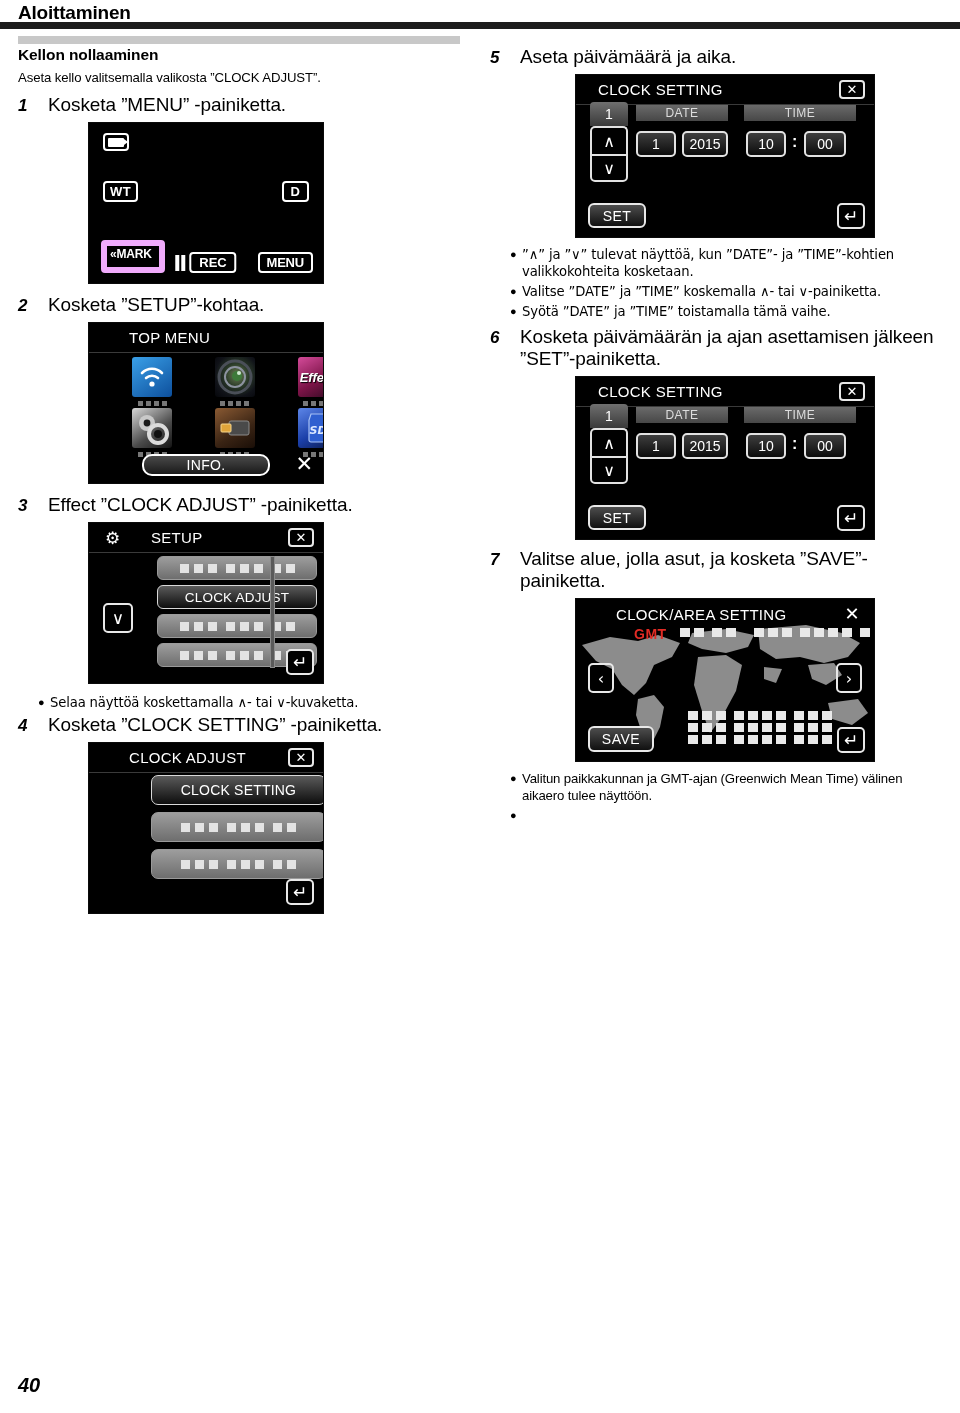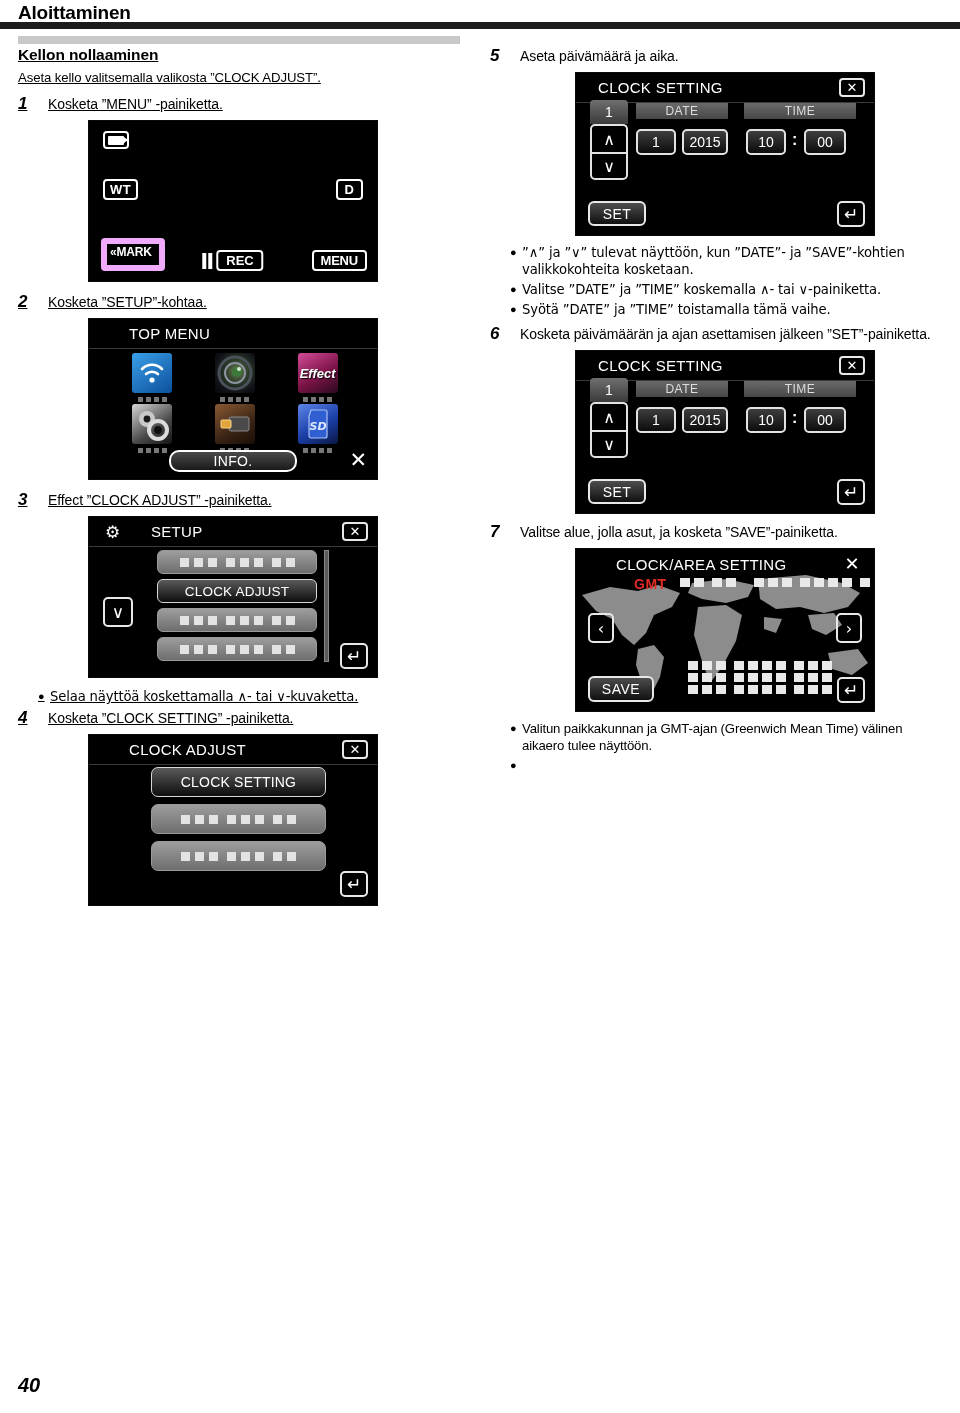--- a/index.html
+++ b/index.html
@@ -20,51 +20,51 @@
   .rule-black {
     position: absolute; left: 0; top: 22px; width: 960px; height: 7px;
     background: #1c1c1c;
   }
   .rule-gray {
     position: absolute; left: 18px; top: 36px; width: 442px; height: 8px;
     background: #c8c8c8;
   }
 
   
-  .col-left  { position: absolute; left: 18px;  top: 46px; width: 462px; text-decoration: underline; }
+  .col-left  { position: absolute; left: 18px;  top: 46px; width: 462px; }
   .col-right { position: absolute; left: 490px; top: 46px; width: 455px; }
 
   .sec-title { font-size: 15.5px; font-weight: bold; margin-bottom: 6px; letter-spacing: -0.1px;}
   .lead { font-size: 13.2px; margin-bottom: 9px; letter-spacing: -0.1px;}
 
   .step { display: flex; align-items: baseline; margin-bottom: 6px; }
   .step-num {
     font-size: 17px; font-weight: bold; font-style: italic;
     width: 30px; flex: 0 0 30px;
   }
-  .step-txt { font-size: 14px; letter-spacing: -0.1px; }
+  .step-txt { font-size: 19px; letter-spacing: -0.1px; }
 
   .bullet { display: flex; align-items: flex-start; margin: 3px 0 3px 20px; }
   .bullet .dot {
     flex: 0 0 12px; font-size: 11px; line-height: 17px; color: #000;
   }
   .bullet .btxt { font-size: 13.2px; line-height: 17px; letter-spacing: -0.15px; }
 
   .sym { font-family: "DejaVu Sans", sans-serif; font-size: 13px; }
 
   
   .lcd {
     position: relative;
     background: #000;
     border: 1px solid #0a0a0a;
     overflow: hidden;
     color: #fff;
     font-family: "Liberation Sans", sans-serif;
   }
-  .lcd-wide  { width: 290px; height: 162px; margin: 4px 0 10px 70px; }
+  .lcd-wide  { width: 236px; height: 162px; margin: 4px 0 10px 70px; }
   .lcd-right { width: 300px; height: 164px; margin: 5px 0 8px 85px; }
 
   
   .rec-icon {
     position: absolute; left: 14px; top: 10px; width: 26px; height: 18px;
     border: 2px solid #fff; border-radius: 4px; background: #000;
     display: flex; align-items: center; justify-content: center;
     font-size: 11px; color:#fff;
   }
   .rec-icon .cam {
@@ -556,21 +556,21 @@
       <div class="cs-box" style="left:106px; top:56px; width:46px;">2015</div>
       <div class="cs-box" style="left:170px; top:56px; width:40px;">10</div>
       <div class="cs-colon" style="left:216px; top:58px;">:</div>
       <div class="cs-box" style="left:228px; top:56px; width:42px;">00</div>
       <div class="set-btn">SET</div>
       <div class="back-btn">↵</div>
     </div>
 
     <div class="bullet">
       <span class="dot">●</span>
-      <span class="btxt sym">”∧” ja ”∨” tulevat näyttöön, kun ”DATE”- ja ”SAVE”-kohtien valikkokohteita kosketaan.</span>
+      <span class="btxt sym">”∧” ja ”∨” tulevat näyttöä, kun ”DATE”- ja ”TIME”-kohtien valikkokohteita kosketaan.</span>
     </div>
     <div class="bullet">
       <span class="dot">●</span>
       <span class="btxt sym">Valitse ”DATE” ja ”TIME” koskemalla ∧- tai ∨-painiketta.</span>
     </div>
     <div class="bullet">
       <span class="dot">●</span>
       <span class="btxt sym">Syötä ”DATE” ja ”TIME” toistamalla tämä vaihe.</span>
     </div>
 

